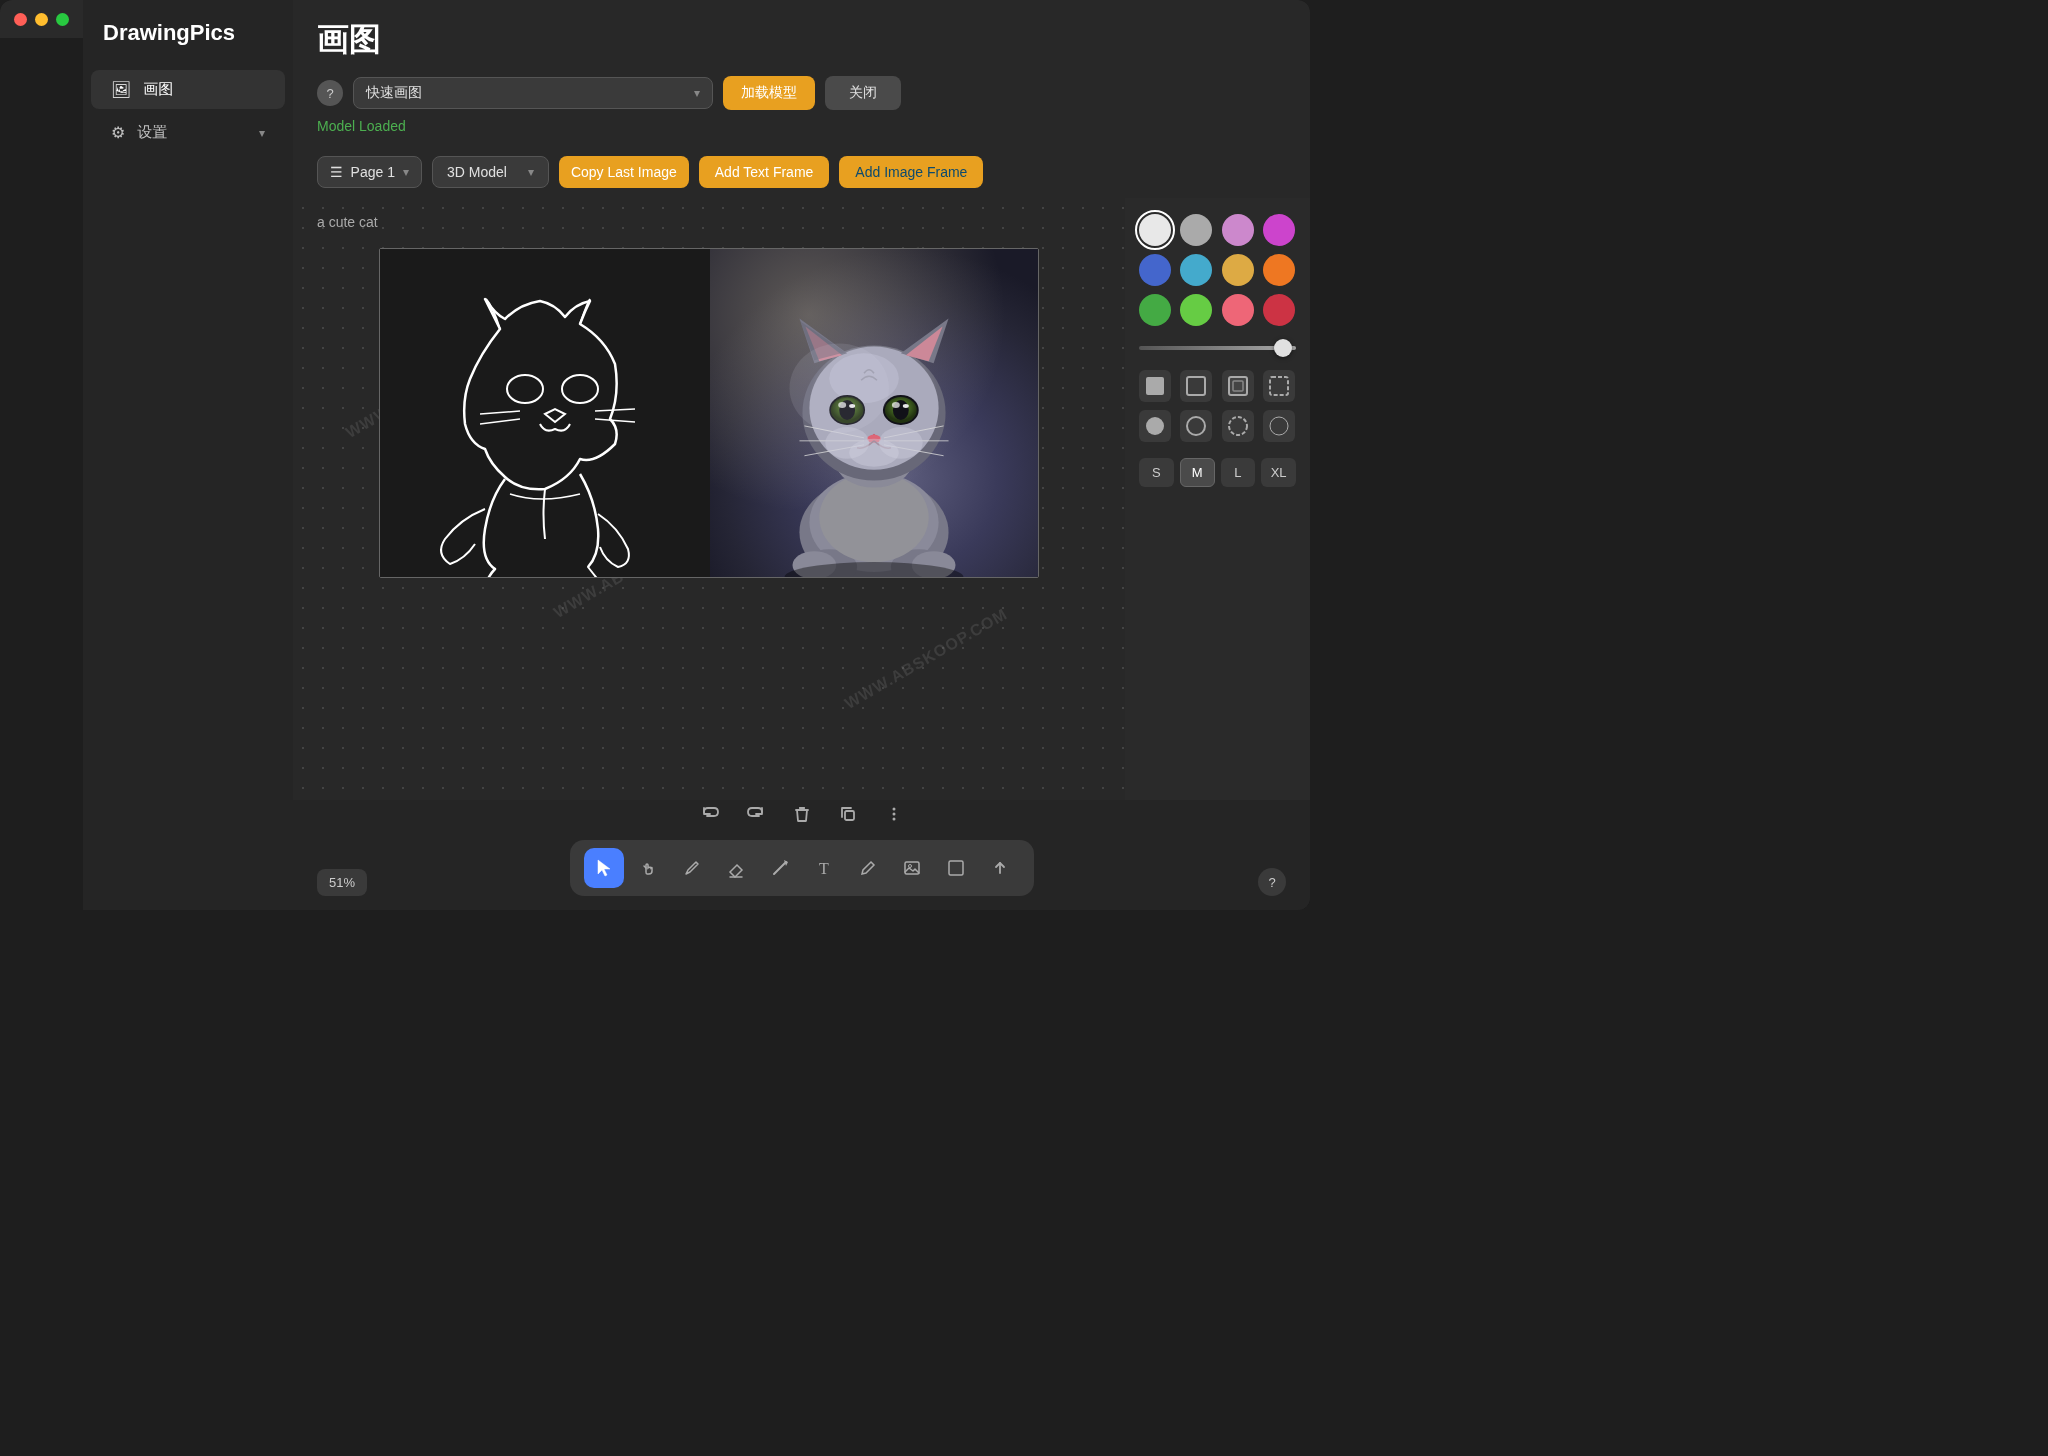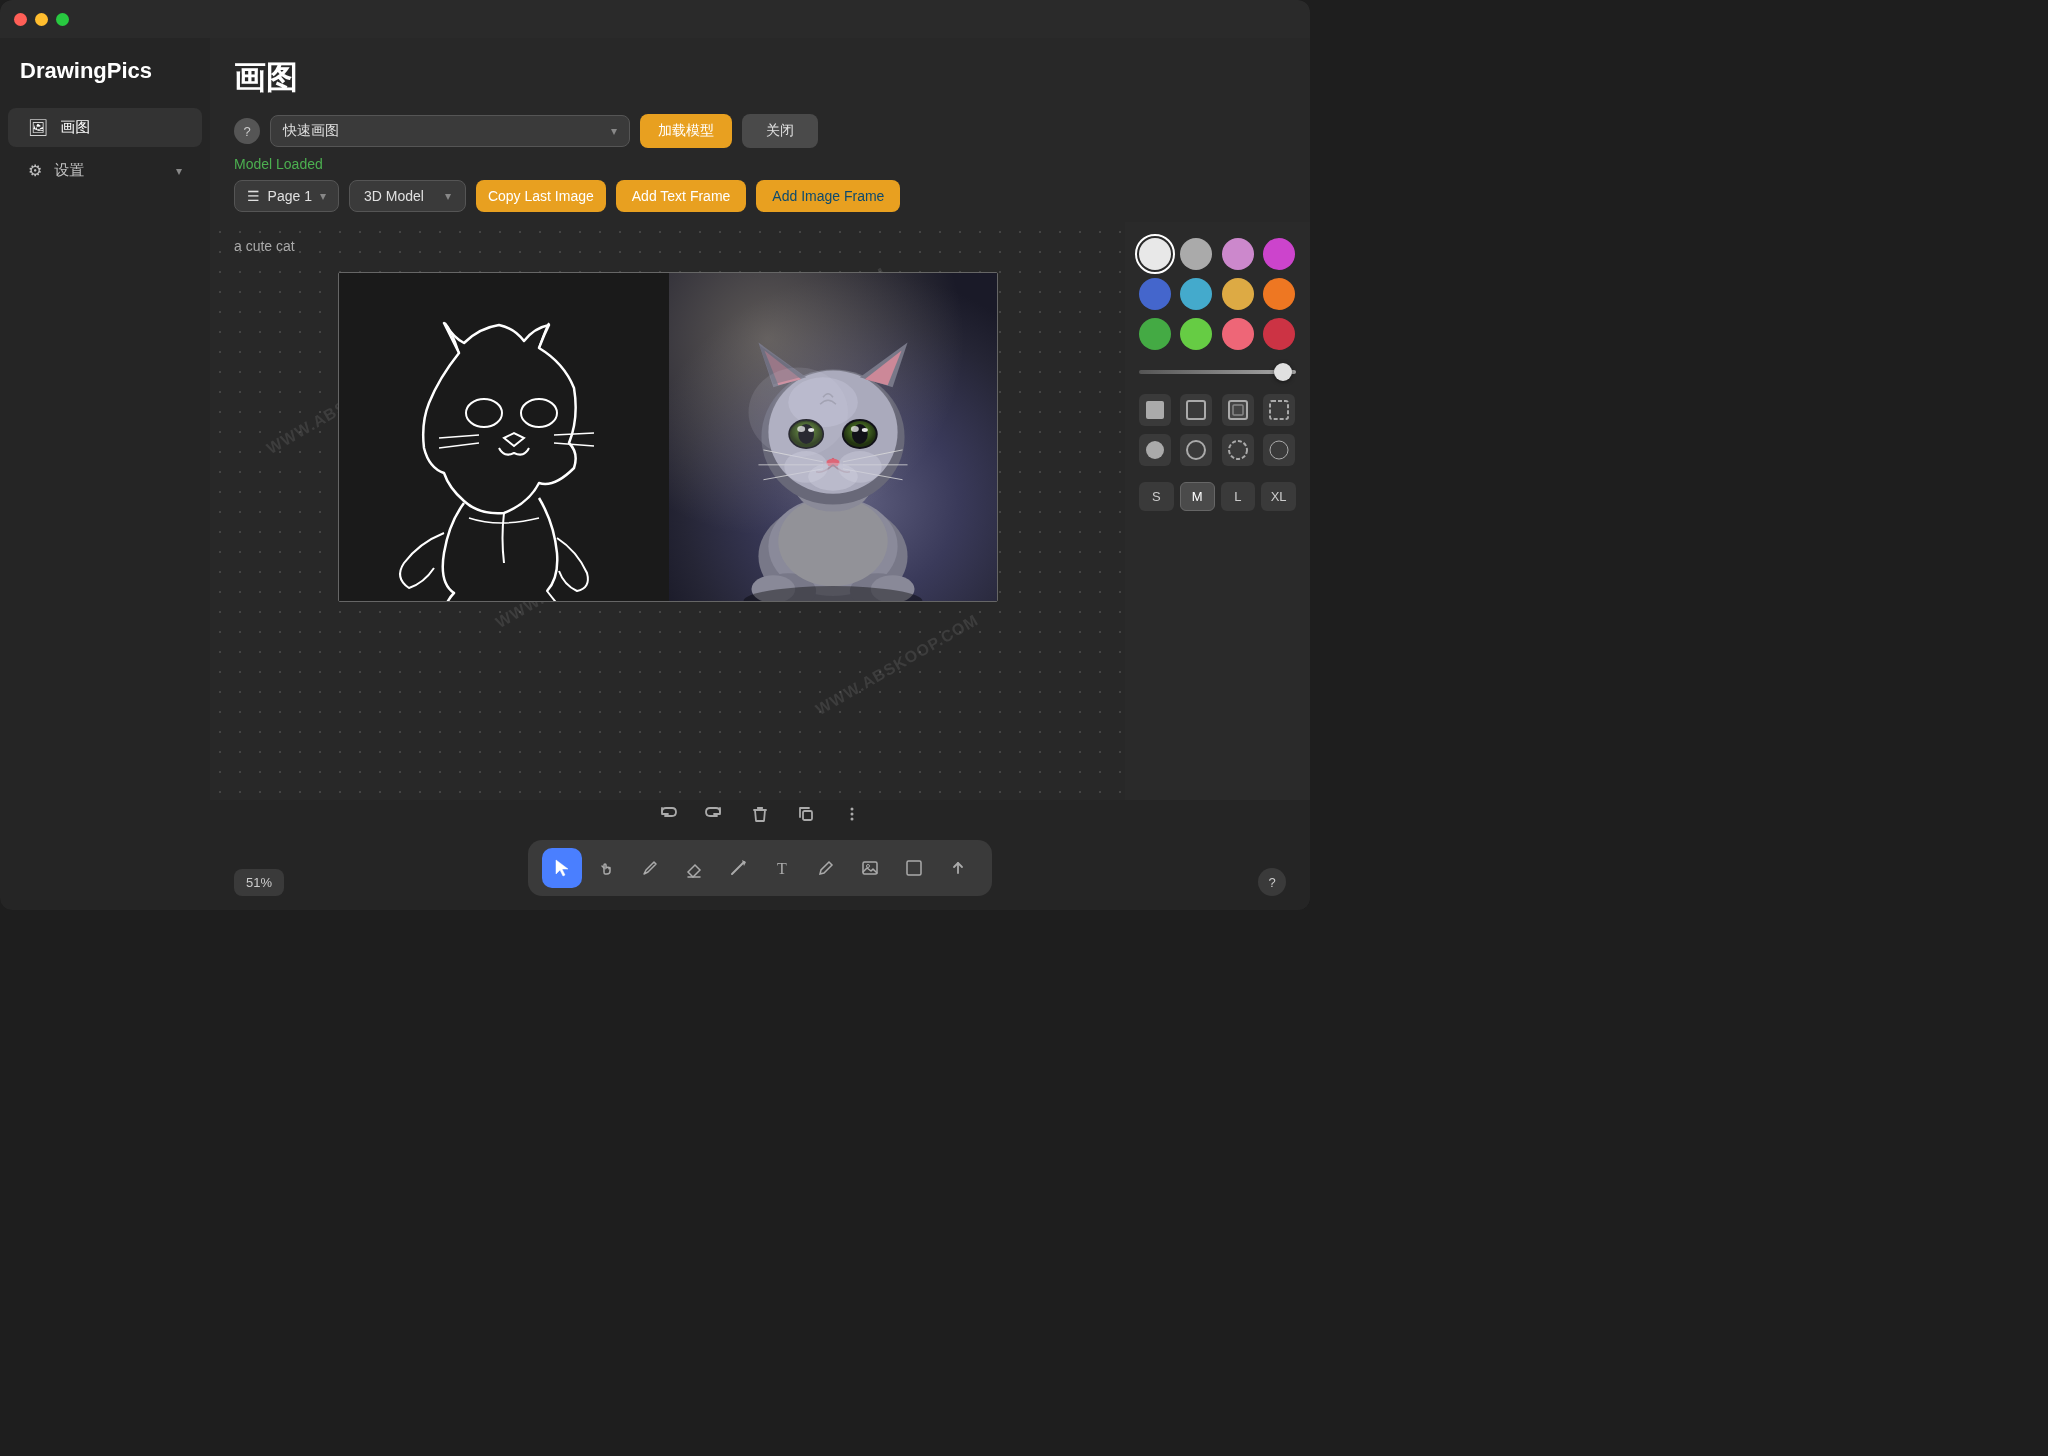--- a/index.html
+++ b/index.html
@@ -10,21 +10,21 @@
       width: 1310px;
       height: 910px;
       overflow: hidden;
       border-radius: 12px;
       position: relative;
     }
     .window {
       width: 100%;
       height: 100%;
       display: flex;
-      flex-direction: column;
+      flex-direction: row;
       border-radius: 12px;
       overflow: hidden;
     }
     .titlebar {
       height: 38px;
       background: #2a2a2a;
       display: flex;
       align-items: center;
       padding: 0 14px;
       gap: 8px;
@@ -147,21 +147,21 @@
       border: none;
       border-radius: 8px;
       padding: 8px 24px;
       font-size: 14px;
       cursor: pointer;
       font-weight: 500;
     }
     .model-loaded {
       color: #4caf50;
       font-size: 14px;
-      margin-bottom: 8px;
+      margin-bottom: 22px;
     }
     .toolbar-row {
       display: flex;
       align-items: center;
       gap: 10px;
       flex-wrap: wrap;
     }
     .page-selector {
       background: #3a3a3a;
       border: 1px solid #555;

